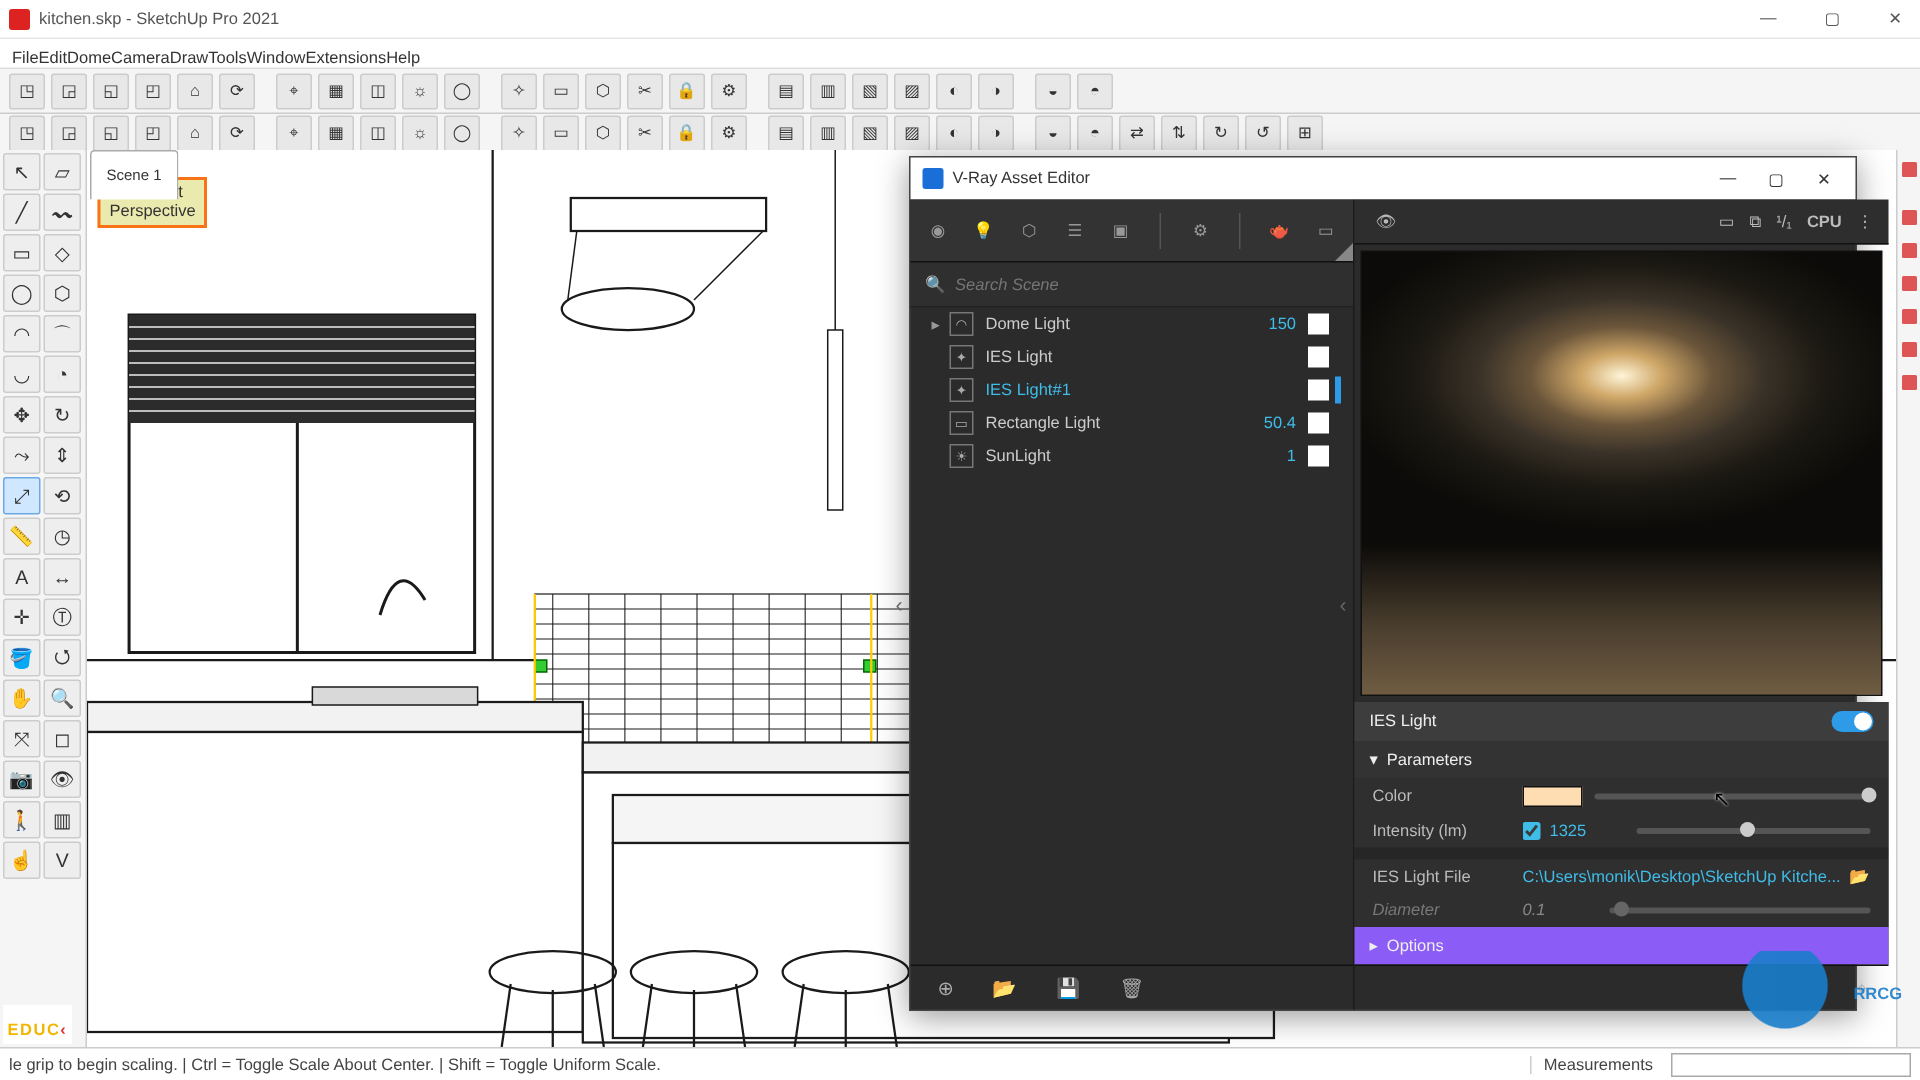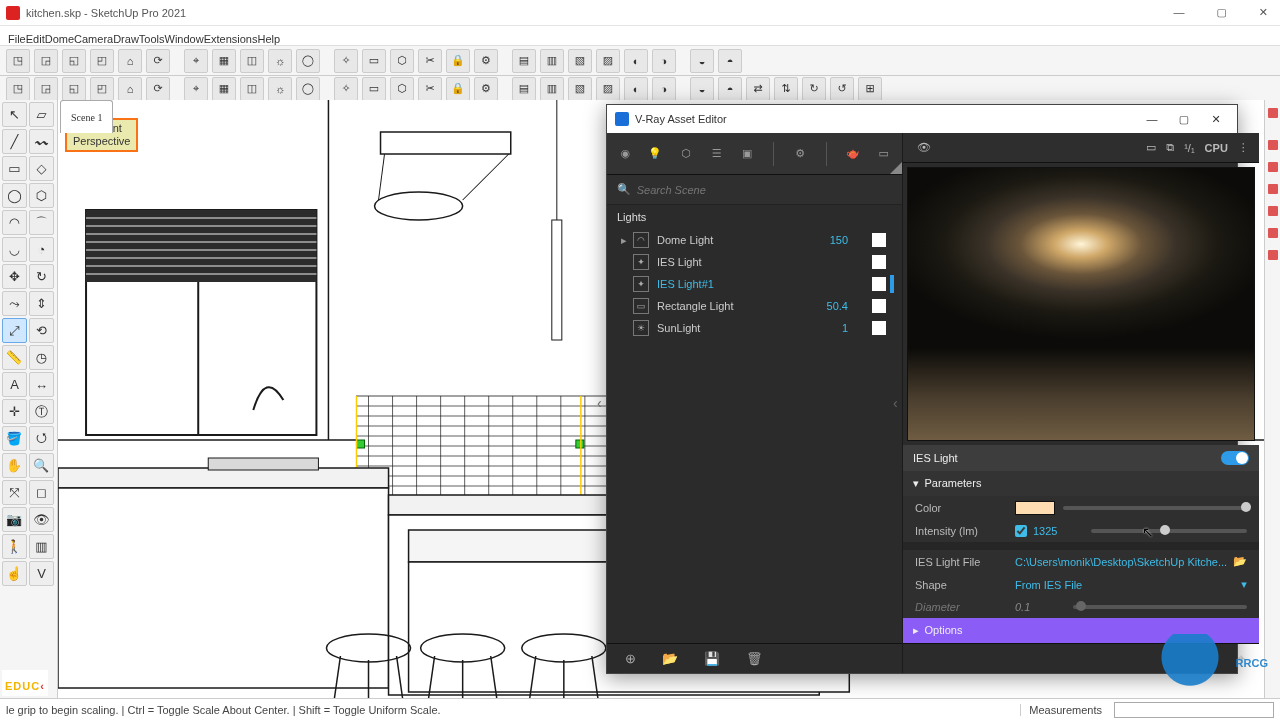--- a/index.html
+++ b/index.html
@@ -15,21 +15,21 @@
   .menubar span { cursor:pointer; }
   
   .toolbar-row { height:30px; background:#f5f5f5; border-bottom:1px solid #ccc; display:flex; align-items:center; padding:0 6px; gap:4px; }
   .tb-btn { width:24px; height:24px; background:#e8e8e8; border:1px solid #ccc; border-radius:2px; display:inline-flex; align-items:center; justify-content:center; cursor:pointer; }
   .tb-sep { width:6px; }
   
   .left-tools { position:absolute; left:0; top:100px; width:58px; bottom:22px; background:#f5f5f5; border-right:1px solid #ccc; display:flex; flex-wrap:wrap; align-content:flex-start; padding:2px; gap:2px; }
   .lt-btn { width:25px; height:25px; background:#eee; border:1px solid #ccc; border-radius:2px; display:inline-flex; align-items:center; justify-content:center; cursor:pointer; font-size:13px; }
   .lt-btn.active { background:#cfe8ff; border-color:#6aa9e6; }
   
-  .scene-tab { position:absolute; left:60px; top:100px; height:18px; padding:16px 10px; background:#fff; border:1px solid #aaa; border-bottom:none; border-radius:3px 3px 0 0; font-size:10px; display:flex; align-items:center; z-index:3;font-family:Liberation Serif, serif; }
+  .scene-tab { position:absolute; left:60px; top:100px; height:18px; padding:16px 10px; background:#fff; border:1px solid #aaa; border-bottom:none; border-radius:3px 3px 0 0; font-size:10px; display:flex; align-items:center; z-index:3; }
   
   .viewport { position:absolute; left:58px; right:0; top:100px; bottom:22px; background:#fff; overflow:hidden; }
   .viewport .perspective-label { position:absolute; left:7px; top:18px; background:rgba(230,230,160,.85); padding:2px 6px; font-size:10px; line-height:12px; z-index:2; border:2px solid #f97316; }
   .viewport svg.scene { position:absolute; inset:0; width:100%; height:100%; }
   
   .right-tray { position:absolute; right:0; top:100px; width:16px; bottom:22px; background:#f5f5f5; border-left:1px solid #ccc; display:flex; flex-direction:column; gap:2px; padding-top:8px; align-items:center; }
   .right-tray .tri { width:10px; height:10px; background:#d55; border-radius:1px; }
   
   .vray-panel { position:absolute; left:606px; top:104px; width:632px; height:570px; background:#2b2b2b; color:#ccc; border:1px solid #444; box-shadow:0 4px 20px rgba(0,0,0,.4); z-index:10; display:flex; flex-direction:column; }
   .vray-title { height:28px; background:#fff; color:#333; display:flex; align-items:center; padding:0 8px; gap:6px; }
@@ -45,21 +45,21 @@
   .vray-triangle-corner { position:absolute; right:0; bottom:0; width:0; height:0; border-left:12px solid transparent; border-bottom:12px solid #888; }
   .vray-search { height:30px; display:flex; align-items:center; padding:0 10px; color:#888; border-bottom:1px solid #222; background:#2f2f2f; }
   .vray-search input { background:transparent; border:none; outline:none; color:#aaa; margin-left:6px; font-style:italic; width:200px; font-size:11px; }
   .vray-section-title { padding:6px 10px; color:#ddd; font-size:11px; }
   .vlight-list { flex:1; overflow:auto; }
   .vlight-row { display:flex; align-items:center; padding:4px 8px 4px 14px; cursor:pointer; height:22px; }
   .vlight-row.selected { color:#3fbce8; }
   .vlight-row .expand-arrow { width:10px; color:#999; margin-right:2px; }
   .vlight-row .licon { width:16px; height:16px; border:1px solid #777; margin-right:8px; display:flex; align-items:center; justify-content:center; font-size:9px; color:#aaa; background:#2b2b2b;}
   .vlight-row .lname { flex:1; }
-  .vlight-row .lval { width:48px; text-align:right; color:#3fbce8; margin-right:24px; }
+  .vlight-row .lval { width:48px; text-align:right; color:#3fbce8; margin-right:8px; }
   .vlight-row .lswatch { width:14px; height:14px; background:#fff; }
   .vlight-row .lmark { width:4px; height:18px; margin-left:4px; }
   .vray-left .collapse-left { position:absolute; left:-10px; top:50%; transform:translateY(-50%); color:#666; font-size:14px; cursor:pointer; }
   .vray-left-bottom { height:30px; border-top:1px solid #111; display:flex; align-items:center; gap:26px; padding:0 18px; color:#aaa; }
   .vray-left-bottom .bicon { cursor:pointer; font-size:13px; }
   .vray-right { flex:1; display:flex; flex-direction:column; position:relative; }
   .vr-top { height:30px; display:flex; align-items:center; justify-content:flex-end; gap:10px; padding:0 10px; border-bottom:1px solid #111; background:#2e2e2e; }
   .vr-top .opt { color:#bbb; cursor:pointer; font-size:11px; }
   .vr-preview { flex:1; min-height:0; background:radial-gradient(ellipse 55% 35% at 50% 28%, #fff5d8 0%, #cfa768 14%, #6a553a 32%, #3a3228 50%, #1b1912 72%, #0c0b09 100%); position:relative; margin:4px; border:1px solid #111; }
   .vr-preview .floor-glow { position:absolute; left:0; right:0; bottom:0; height:34%; background:linear-gradient(to top, #6f5c42 0%, #4a3e2e 45%, rgba(0,0,0,0) 100%); }
@@ -368,21 +368,20 @@
         <span class="vtab">⚙</span>
         <span class="vtab-sep"></span>
         <span class="vtab">🫖</span>
         <span class="vtab">▭</span>
         <span class="vray-triangle-corner"></span>
       </div>
       <div class="vray-search">
         <span>🔍</span>
         <input placeholder="Search Scene" style="">
       </div>
-      <div class="vray-section-title">Lights</div>
       <div class="vlight-list" id="lightlist">
           <div class="vlight-row">
             <span class="expand-arrow">▸</span>
             <span class="licon">◠</span>
             <span class="lname">Dome Light</span>
             <span class="lval">150</span>
             <span class="lswatch" style="background: rgb(255, 255, 255);"></span>
             <span class="lmark" style="background: transparent;"></span>
           </div>
           <div class="vlight-row">
@@ -461,25 +460,20 @@
           <span class="slider">
               <span class="thumb" style="left:44%;"></span>
             </span>
         </div>
         <div style="height:8px; background:#262626;"></div>
         <div class="vr-sub">
           <span class="lbl">IES Light File</span>
           <span class="path">C:\Users\monik\Desktop\SketchUp Kitche...</span>
           <span class="browse">📂</span>
         </div>
-        <div class="vr-sub">
-          <span class="lbl">Shape</span>
-          <span class="path" style="color:#3fbce8;">From IES File</span>
-          <span class="select-arrow">▾</span>
-        </div>
         <div class="vr-sub dim">
           <span class="lbl">Diameter</span>
           <span class="num">0.1</span>
           <span class="slider">
               <span class="thumb" style="left:2%; background:#666;"></span>
             </span>
         </div>
         <div class="vr-param-header" style="background:#8b5cf6;">
           <span><span style="margin-right:6px;">▸</span><span>Options</span></span>
         </div>

